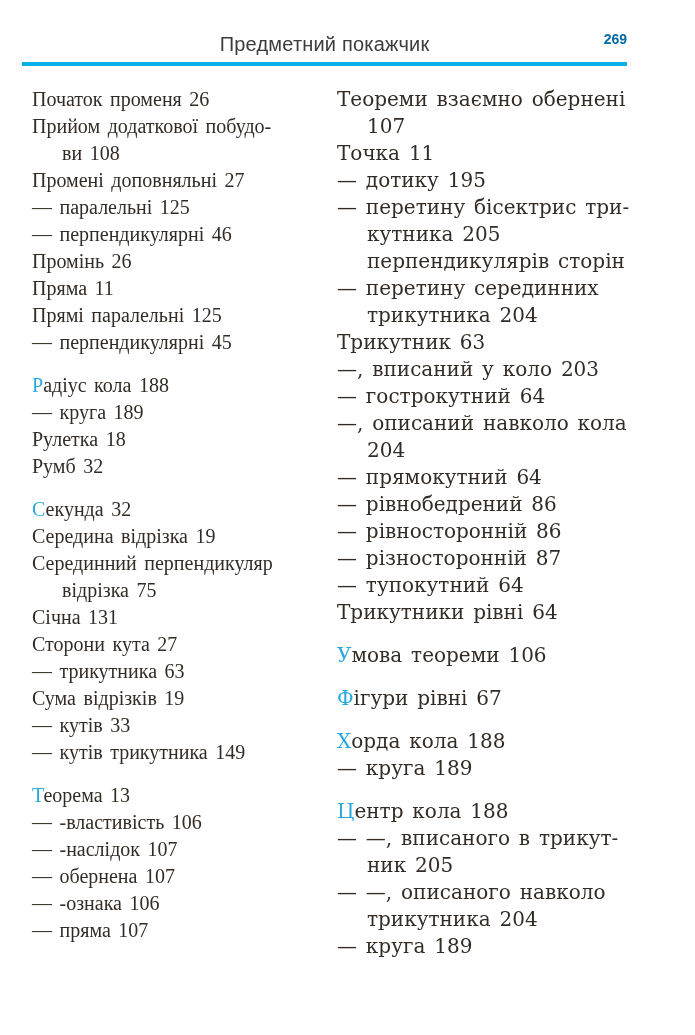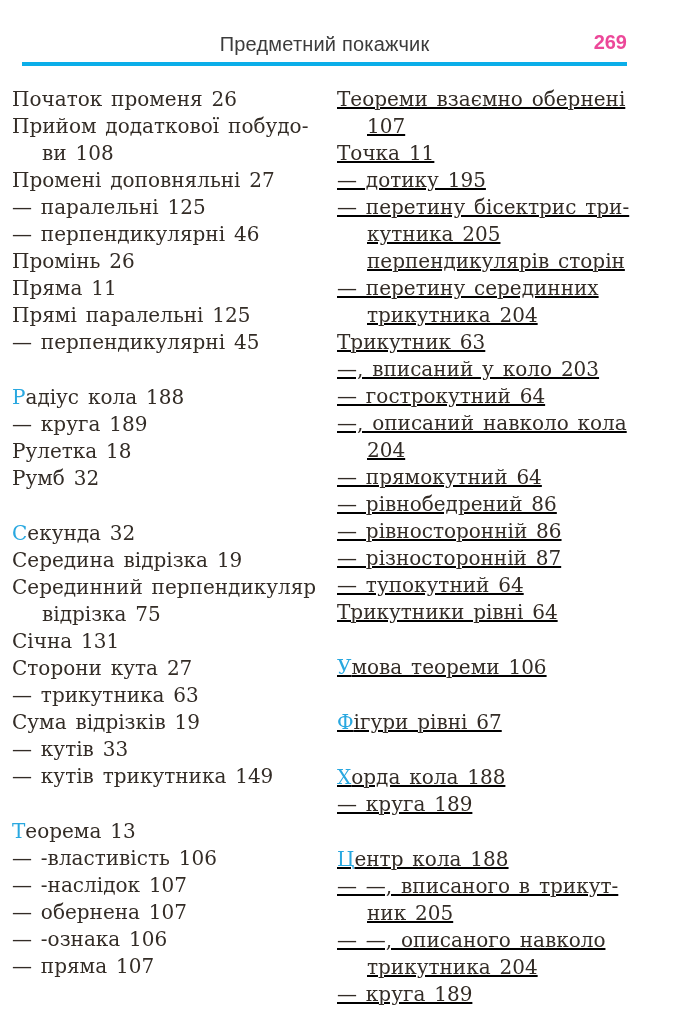--- a/index.html
+++ b/index.html
@@ -20,31 +20,31 @@
     position: absolute; top: 33px; left: 22px; width: 605px;
     text-align: center;
     font-family: "Liberation Sans", sans-serif;
     font-size: 20px; color: #3c3c3c;
     letter-spacing: 0.2px;
   }
   .page-number {
     position: absolute; top: 31px; left: 22px; width: 605px;
     text-align: right;
     font-family: "Liberation Sans", sans-serif;
-    font-weight: bold; font-size: 20px; color: #ec4899;
+    font-weight: bold; font-size: 14px; color: #0369a1;
   }
   .rule {
     position: absolute; top: 62px; left: 22px;
     width: 605px; height: 4px;
     background: var(--accent, #0baee9);
   }
   .col { position: absolute; top: 86px; }
-  .col-left  { left: 12px;  width: 310px; }
-  .col-right { left: 337px; width: 345px; text-decoration: underline; }
-  .group { margin-top: 28px; }
+  .col-left  { left: 32px;  width: 310px; font-family: Liberation Serif, serif; }
+  .col-right { left: 337px; width: 345px; }
+  .group { margin-top: 16px; }
   .group:first-child { margin-top: 0; }
   .line {
     font-size: 20px;
     line-height: 27px;
     color: var(--ink, #332c26);
     word-spacing: 2.5px;
     white-space: nowrap;
   }
   .line.indent { padding-left: 30px; }
   .lead { color: var(--accent-letter, #29a8e0); }

